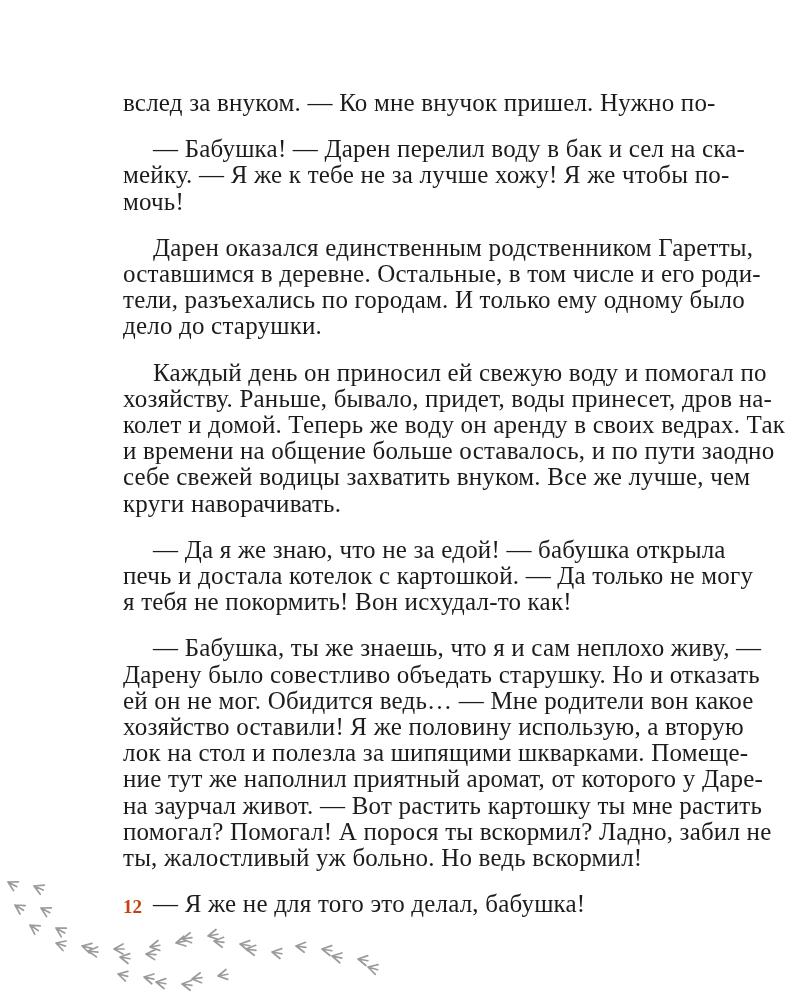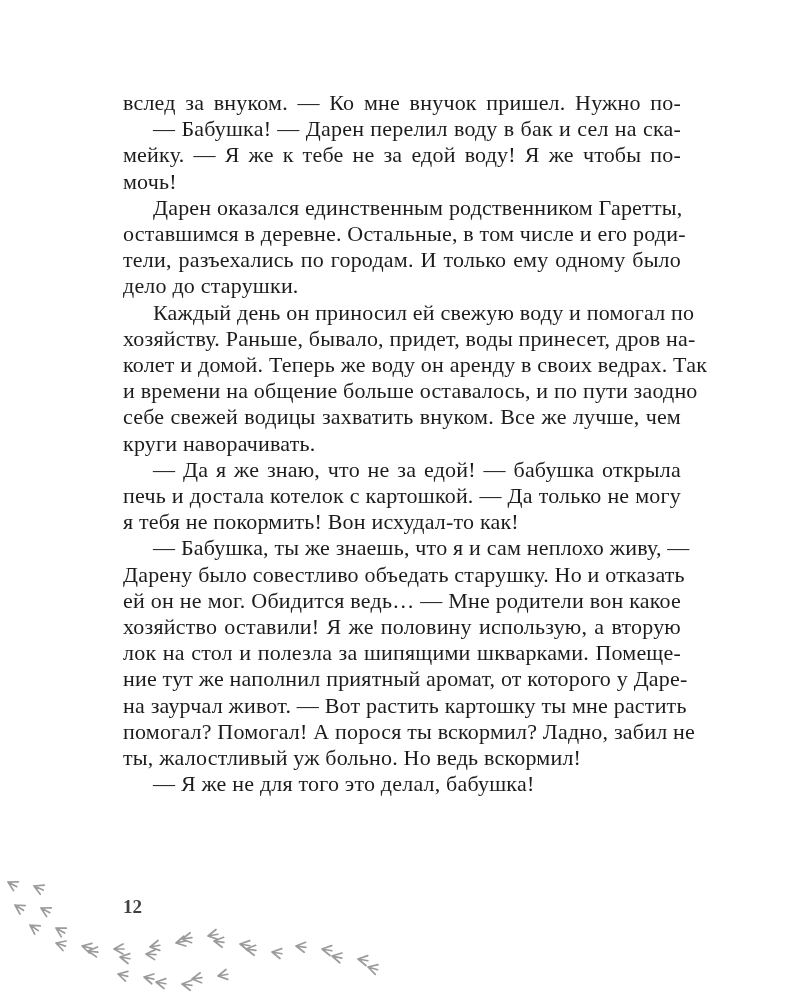--- a/index.html
+++ b/index.html
@@ -14,60 +14,61 @@
     background: #ffffff;
     overflow: hidden;
     font-family: "Liberation Serif", "DejaVu Serif", serif;
     color: #1c1c1c;
   }
   .text-block {
     position: absolute;
     left: 123px;
     top: 90px;
     width: 558px;
-    font-size: 22px;
+    font-size: 25px;
     line-height: 26.2px;
     letter-spacing: 0.2px;
   }
   .line {
     white-space: nowrap;
     text-align: justify;
     text-align-last: justify;
   }
   .line.last {
     text-align-last: left;
   }
   .line.indent {
     text-indent: 30px;
+    margin-top: 20px;
   }
   .page-number {
     position: absolute;
     left: 123px;
     top: 896px;
     font-size: 19px;
     font-weight: bold;
-    color: #404040;
+    color: #c2410c;
   }
   .bird-tracks {
     position: absolute;
     left: 0;
     top: 868px;
     width: 400px;
     height: 132px;
   }
 </style>
 </head>
 <body>
 
 <div class="page">
 
   <div class="text-block" id="text-block">
       <div class="line">вслед за внуком. — Ко мне внучок пришел. Нужно по-</div>
       <div class="line indent">— Бабушка! — Дарен перелил воду в бак и сел на ска-</div>
-      <div class="line">мейку. — Я же к тебе не за едой воду! Я же чтобы по-</div>
+      <div class="line">мейку. — Я же к тебе не за лучше хожу! Я же чтобы по-</div>
       <div class="line last">мочь!</div>
       <div class="line indent">Дарен оказался единственным родственником Гаретты,</div>
       <div class="line">оставшимся в деревне. Остальные, в том числе и его роди-</div>
       <div class="line">тели, разъехались по городам. И только ему одному было</div>
       <div class="line last">дело до старушки.</div>
       <div class="line indent">Каждый день он приносил ей свежую воду и помогал по</div>
       <div class="line">хозяйству. Раньше, бывало, придет, воды принесет, дров на-</div>
       <div class="line">колет и домой. Теперь же воду он аренду в своих ведрах. Так</div>
       <div class="line">и времени на общение больше оставалось, и по пути заодно</div>
       <div class="line">себе свежей водицы захватить внуком. Все же лучше, чем</div>

